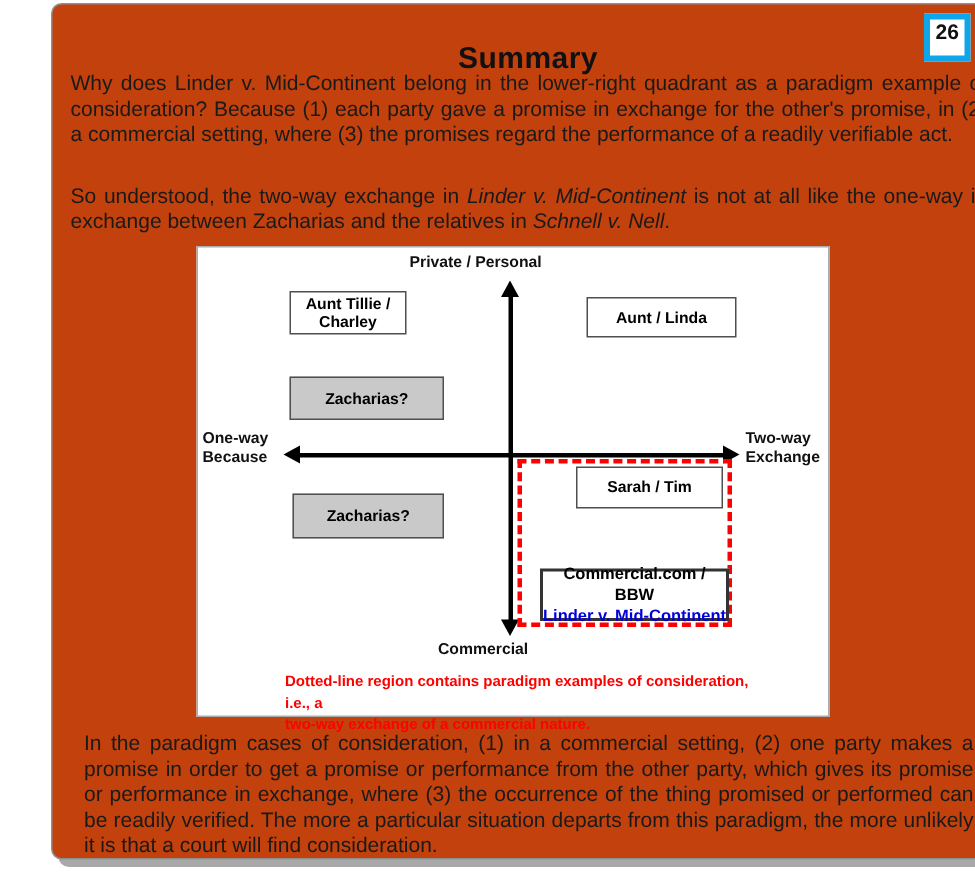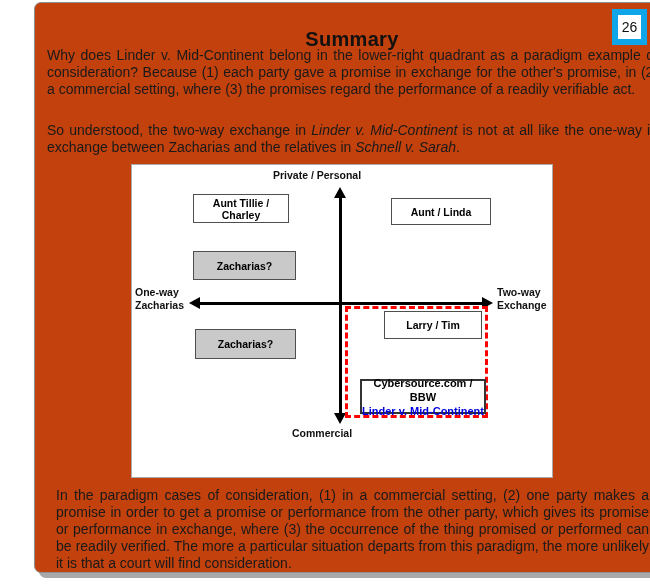--- a/index.html
+++ b/index.html
@@ -33,27 +33,27 @@
     font-weight: bold;
     color: #111111;
     letter-spacing: 0.3px;
   }
   .pagenum {
     position: absolute;
     top: 6px;
     right: 22px;
     width: 23px;
     height: 24px;
-    border: 6px solid #0ea5e9;
+    border: 4px solid #0ea5e9;
     background: #ffffff;
     display: flex;
-    align-items: center;
+    align-items: flex-start;
     justify-content: center;
     font-size: 14px;
-    font-weight: normal;
+    font-weight: bold;
     color: #111111;
   }
   .para {
     position: absolute;
     margin: 0;
     text-align: justify;
     font-size: 14px;
     line-height: 17px;
     color: #1a1a1a;
   }
@@ -100,21 +100,21 @@
     display: flex;
     flex-direction: column;
     align-items: center;
     justify-content: center;
     font-weight: bold;
     font-size: 10.5px;
     color: #000000;
     text-align: center;
     box-sizing: border-box;
   }
-  .box-aunt  { left: 61px;  top: 29px;  width: 96px; height: 29px; }
+  .box-aunt  { left: 61px;  top: 29px;  width: 78px; height: 29px; }
   .box-larry { left: 259px; top: 33px;  width: 100px; height: 27px; }
   .box-zach1 { left: 61px;  top: 86px;  width: 103px; height: 29px; background: #c9c9c9; }
   .box-zach2 { left: 63px;  top: 164px; width: 101px; height: 30px; background: #c9c9c9; }
   .box-sarah { left: 252px; top: 146px; width: 98px;  height: 28px; }
   .box-cyber { left: 228px; top: 214px; width: 126px; height: 35px; border: 2px solid #333333; font-size: 11px; line-height: 14px; }
   .cyber-line2 { color: #0000dd; }
 
   .red-rect {
     position: absolute;
     left: 213px;
@@ -142,49 +142,51 @@
 <div class="slide">
 
   <h1 class="title">Summary</h1>
 
   <div class="pagenum">
     <span>26</span>
   </div>
 
   <p class="para p1">Why does Linder v. Mid-Continent belong in the lower-right quadrant as a paradigm example of consideration? Because (1) each party gave a promise in exchange for the other's promise, in (2) a commercial setting, where (3) the promises regard the performance of a readily verifiable act.</p>
 
-  <p class="para p2"><span>So understood, the two-way exchange in </span><i>Linder v. Mid-Continent</i><span> is not at all like the one-way in exchange between Zacharias and the relatives in </span><i>Schnell v. Sarah</i><span>.</span></p>
+  <p class="para p2"><span>So understood, the two-way exchange in </span><i>Linder v. Mid-Continent</i><span> is not at all like the one-way in exchange between Zacharias and the relatives in </span><i>Schnell v. Nell</i><span>.</span></p>
 
   <div class="diagram">
 
     <div class="axis-line v-axis"></div>
     <div class="axis-line h-axis"></div>
     <div class="arr arr-up"></div>
     <div class="arr arr-down"></div>
     <div class="arr arr-left"></div>
     <div class="arr arr-right"></div>
 
     <div class="axlabel ax-top">Private / Personal</div>
     <div class="axlabel ax-bottom">Commercial</div>
     <div class="axlabel ax-left">One-way
-Zacharias</div>
+Because</div>
     <div class="axlabel ax-right">Two-way
 Exchange</div>
 
     <div class="red-rect"></div>
 
     <div class="dbox box-aunt">Aunt Tillie / Charley</div>
     <div class="dbox box-larry">Aunt / Linda</div>
     <div class="dbox box-zach1">Zacharias?</div>
     <div class="dbox box-zach2">Zacharias?</div>
-    <div class="dbox box-sarah">Larry / Tim</div>
+    <div class="dbox box-sarah">Sarah / Tim</div>
 
     <div class="dbox box-cyber">
-      <span class="cyber-line1">Cybersource.com / BBW</span>
+      <span class="cyber-line1">Commercial.com / BBW</span>
       <span class="cyber-line2">Linder v. Mid-Continent</span>
     </div>
 
+    <div class="caption">Dotted-line region contains paradigm examples of consideration, i.e., a
+two-way exchange of a commercial nature.</div>
 
   </div>
 
   <p class="para p3">In the paradigm cases of consideration, (1) in a commercial setting, (2) one party makes a promise in order to get a promise or performance from the other party, which gives its promise or performance in exchange, where (3) the occurrence of the thing promised or performed can be readily verified. The more a particular situation departs from this paradigm, the more unlikely it is that a court will find consideration.</p>
 
 </div>
 
 </body></html>

